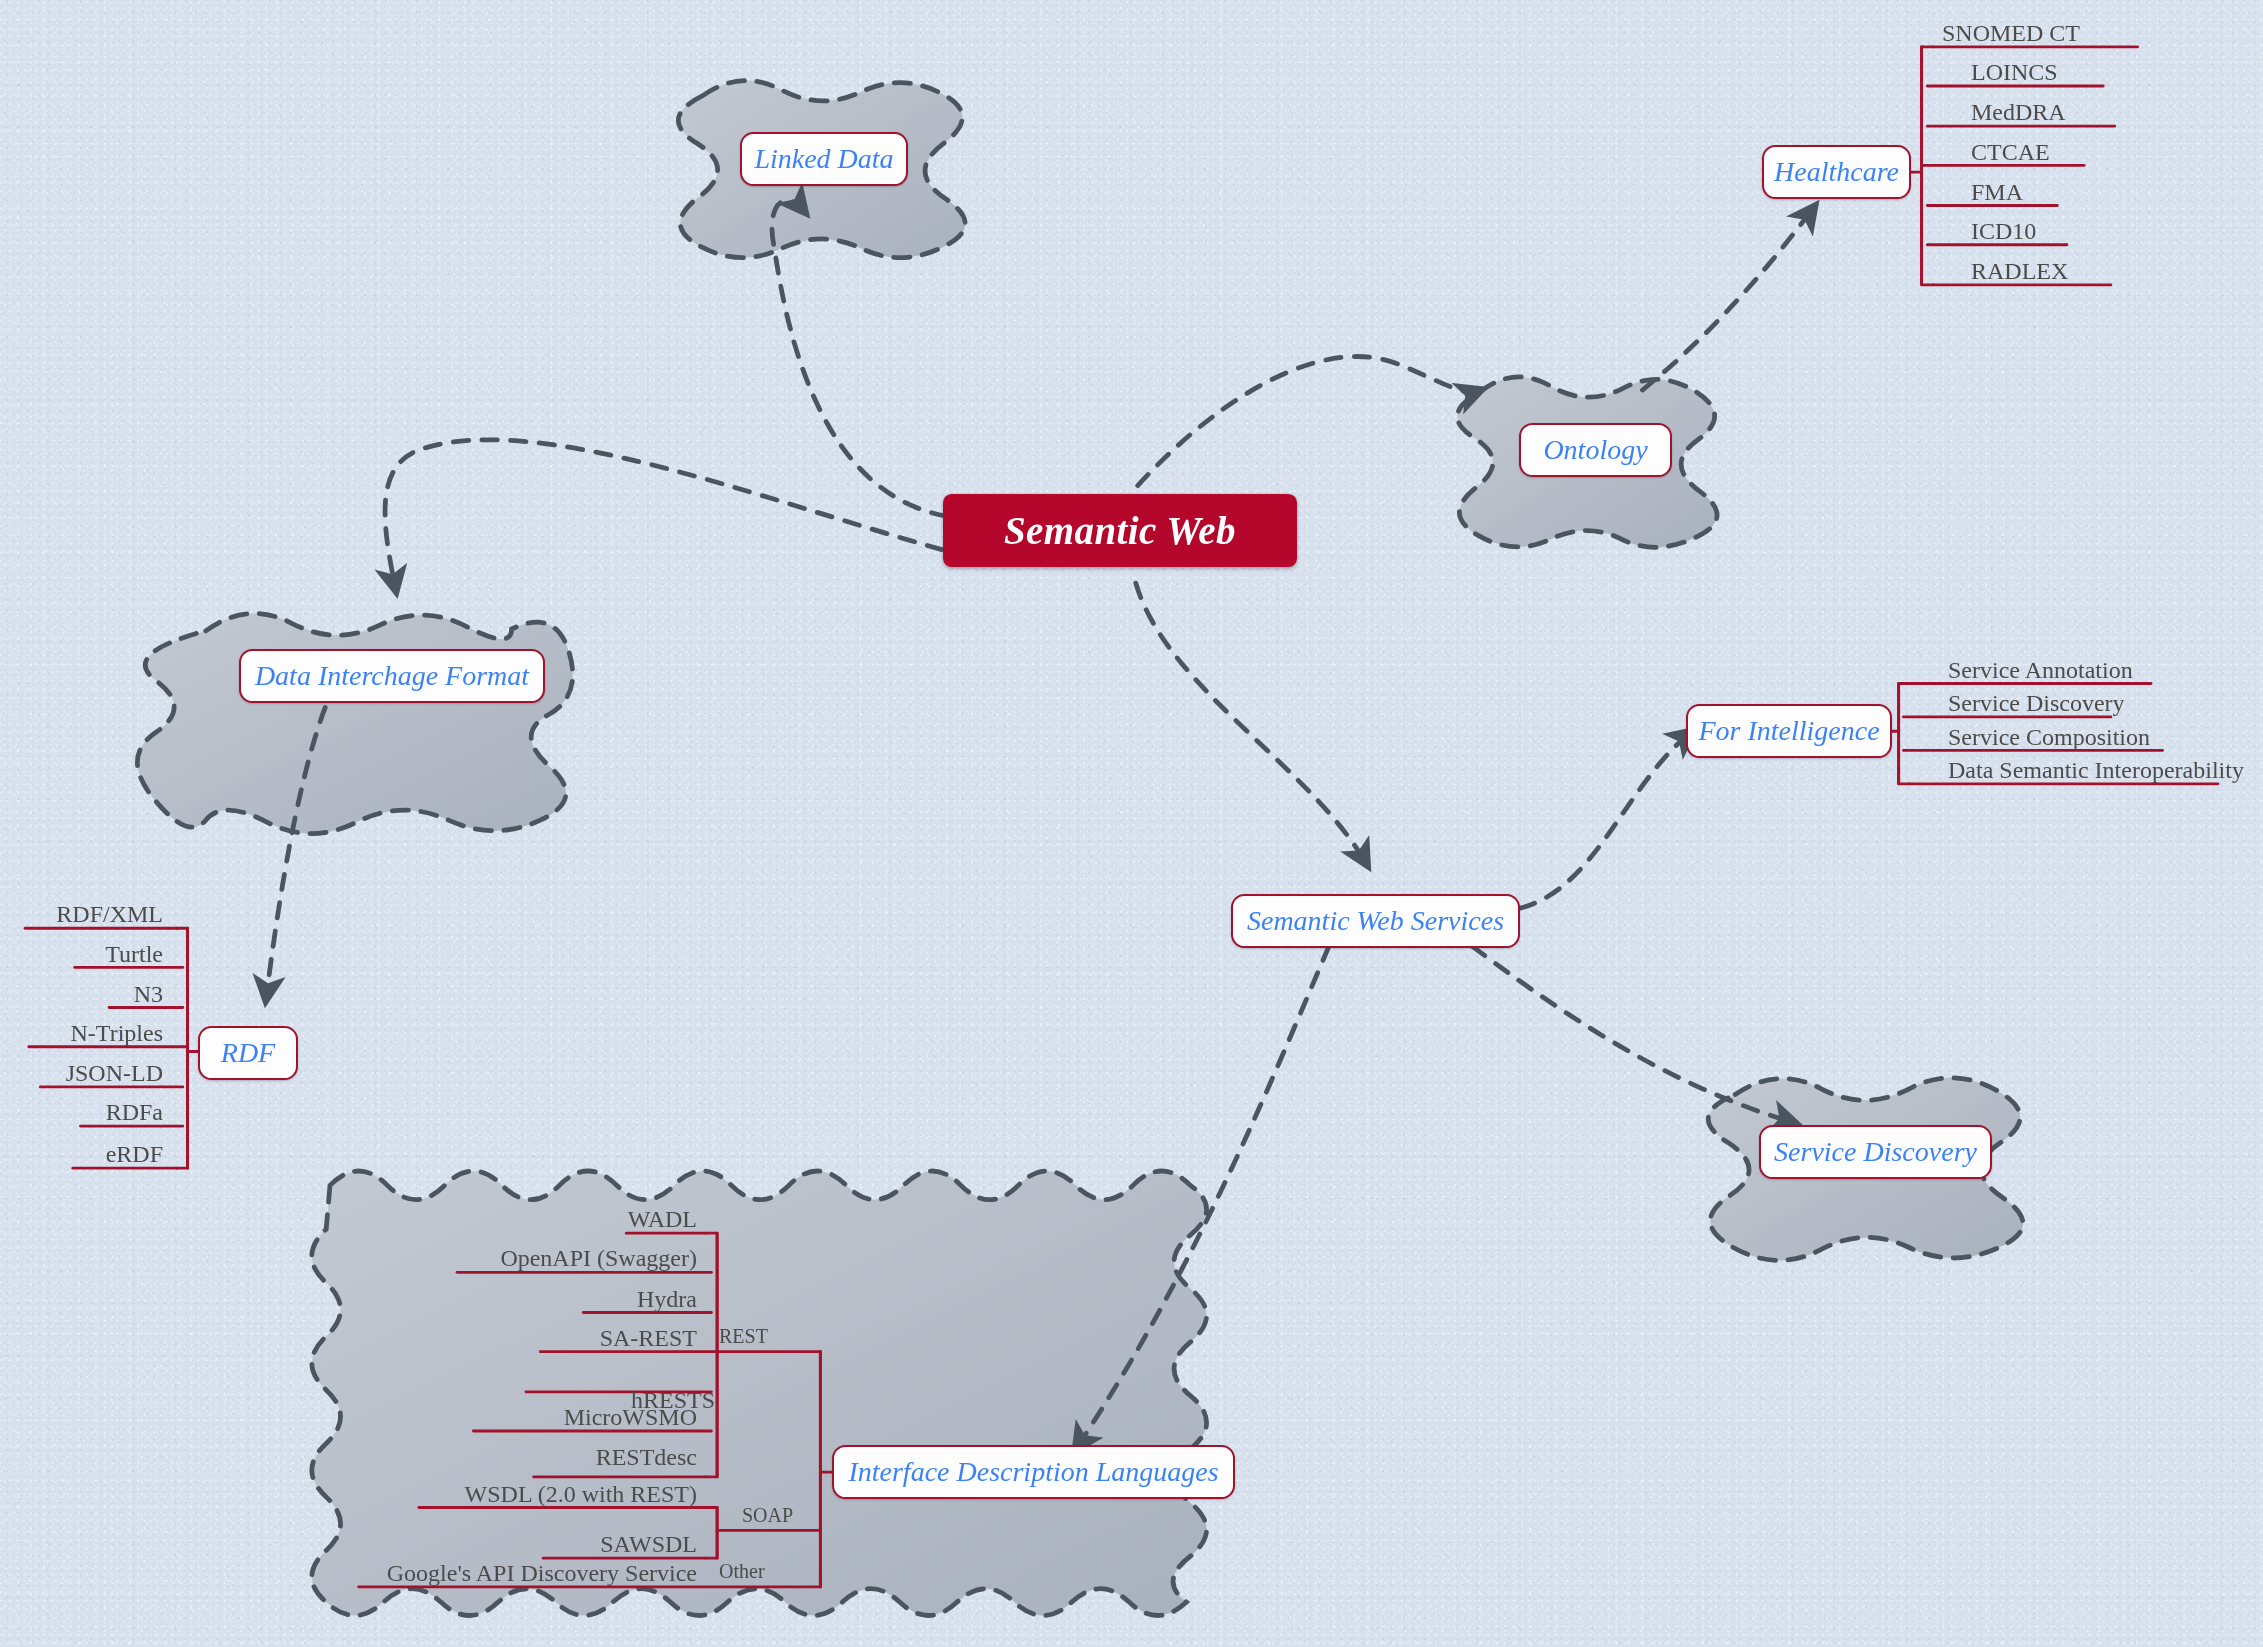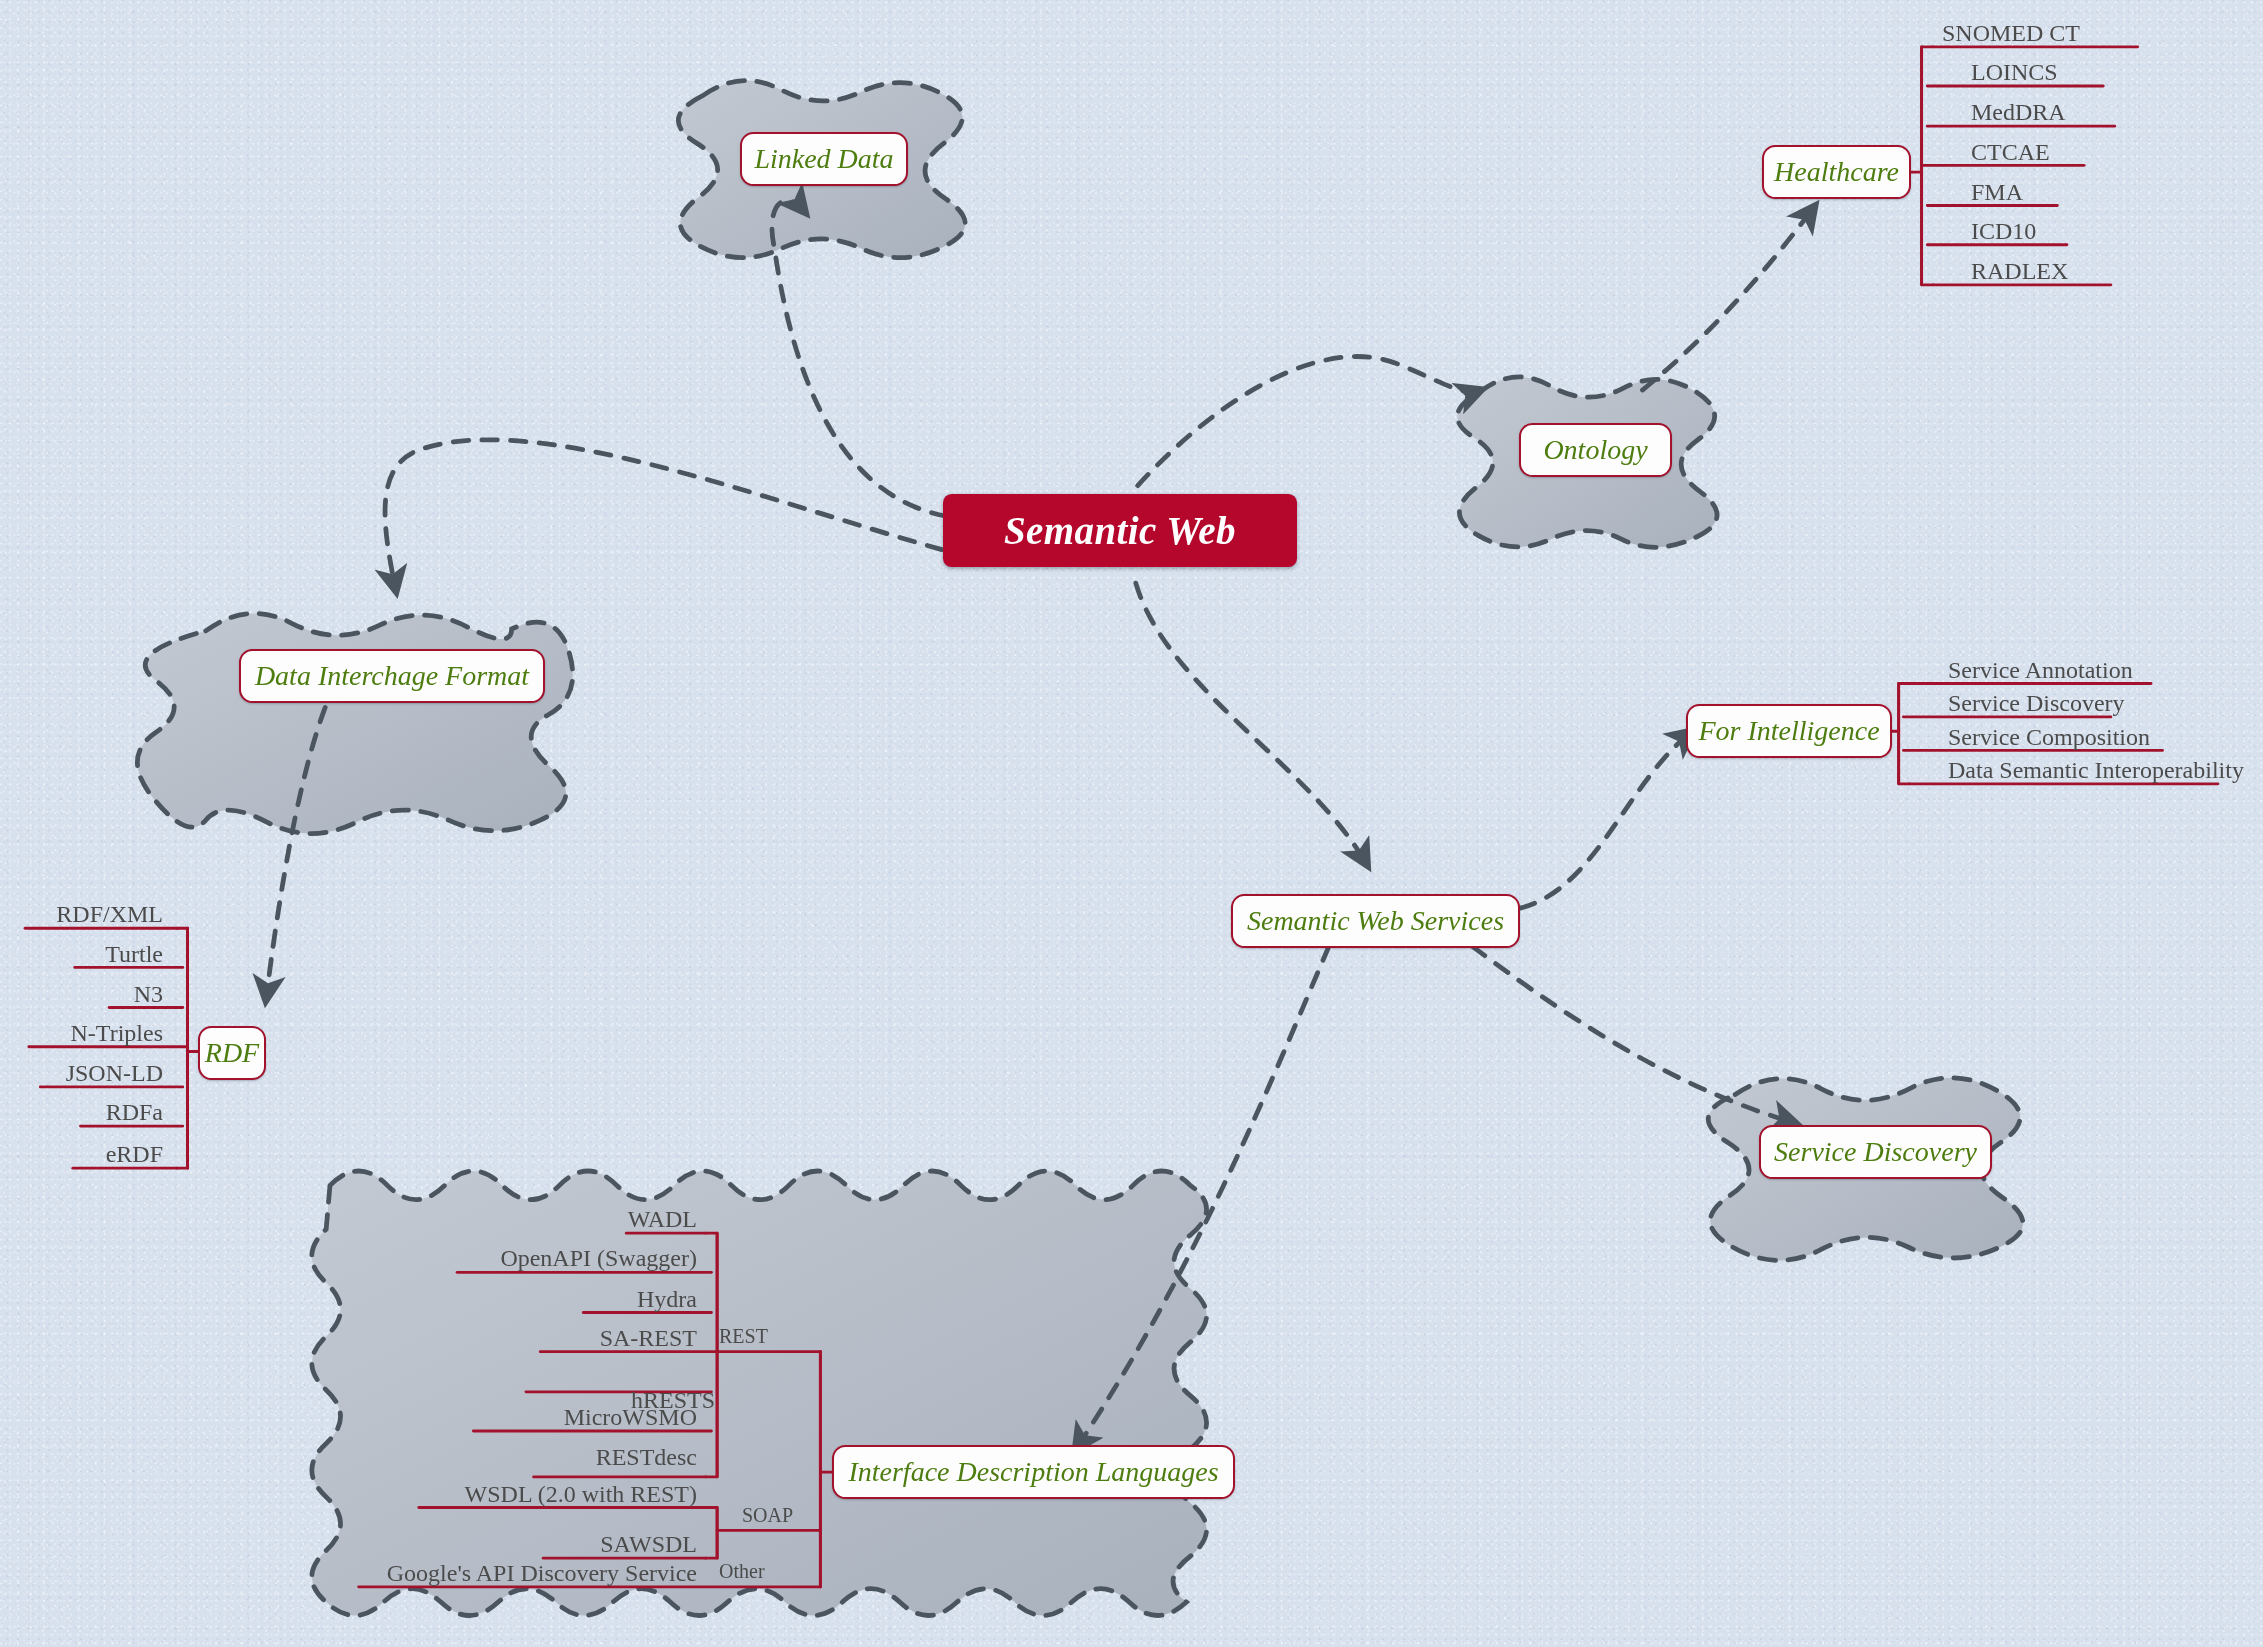--- a/index.html
+++ b/index.html
@@ -40,21 +40,21 @@
   
   .node {
     position: absolute;
     z-index: 5;
     display: flex;
     align-items: center;
     justify-content: center;
     background: #fdfdfd;
     border: 2.4px solid #a3122c;
     border-radius: 13.4px;
-    color: #4d7c0f;
+    color: #3b82f6;
     font-style: italic;
     white-space: nowrap;
     box-shadow: 0 1px 1.9px rgba(40,50,70,0.28);
     padding: 0 17px;
   }
 
   .node.root {
     background: #b5062c;
     border: none;
     border-radius: 8.6px;
@@ -232,21 +232,21 @@
   </div>
 
   <div class="node lvl1" style="left:1762px; top:145px; width:149px;">
     <span>Healthcare</span>
   </div>
 
   <div class="node lvl1" style="left:239px; top:649px; width:306px;">
     <span>Data Interchage Format</span>
   </div>
 
-  <div class="node lvl1" style="left:198px; top:1026px; width:68px;">
+  <div class="node lvl1" style="left:198px; top:1026px; width:100px;">
     <span>RDF</span>
   </div>
 
   <div class="node lvl1" style="left:1231px; top:894px; width:289px;">
     <span>Semantic Web Services</span>
   </div>
 
   <div class="node lvl1" style="left:1686px; top:704px; width:206px;">
     <span>For Intelligence</span>
   </div>

